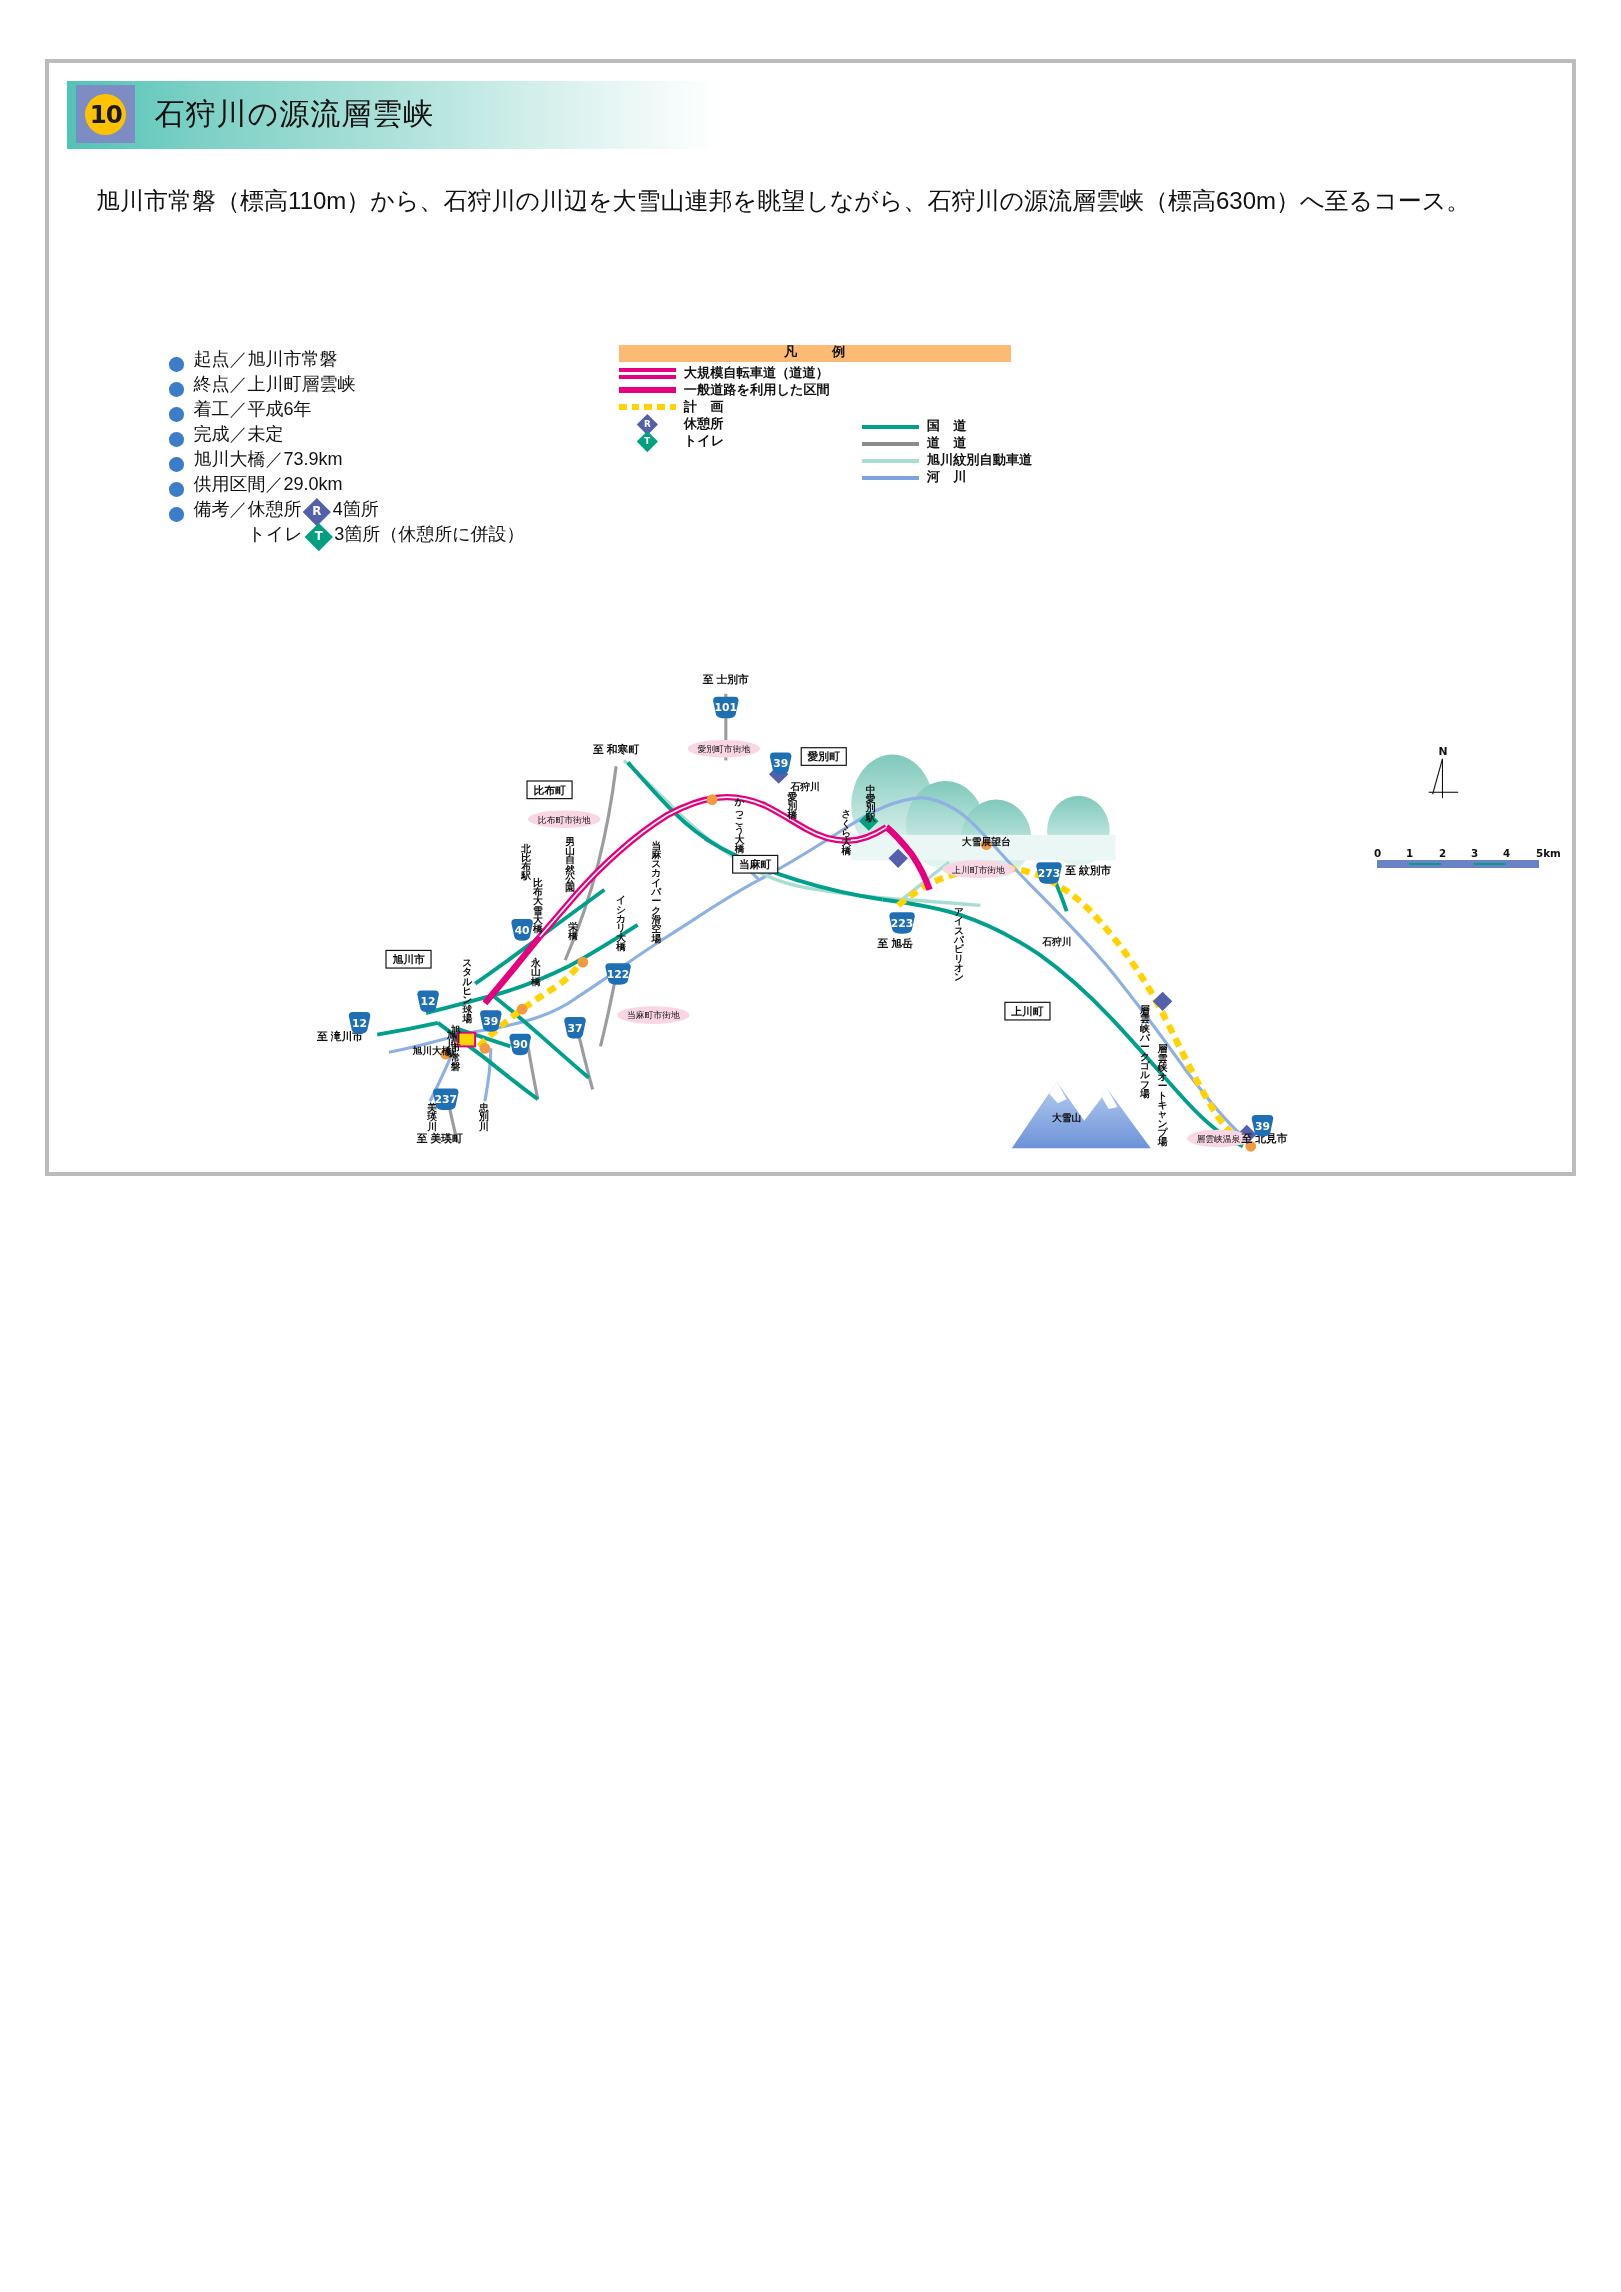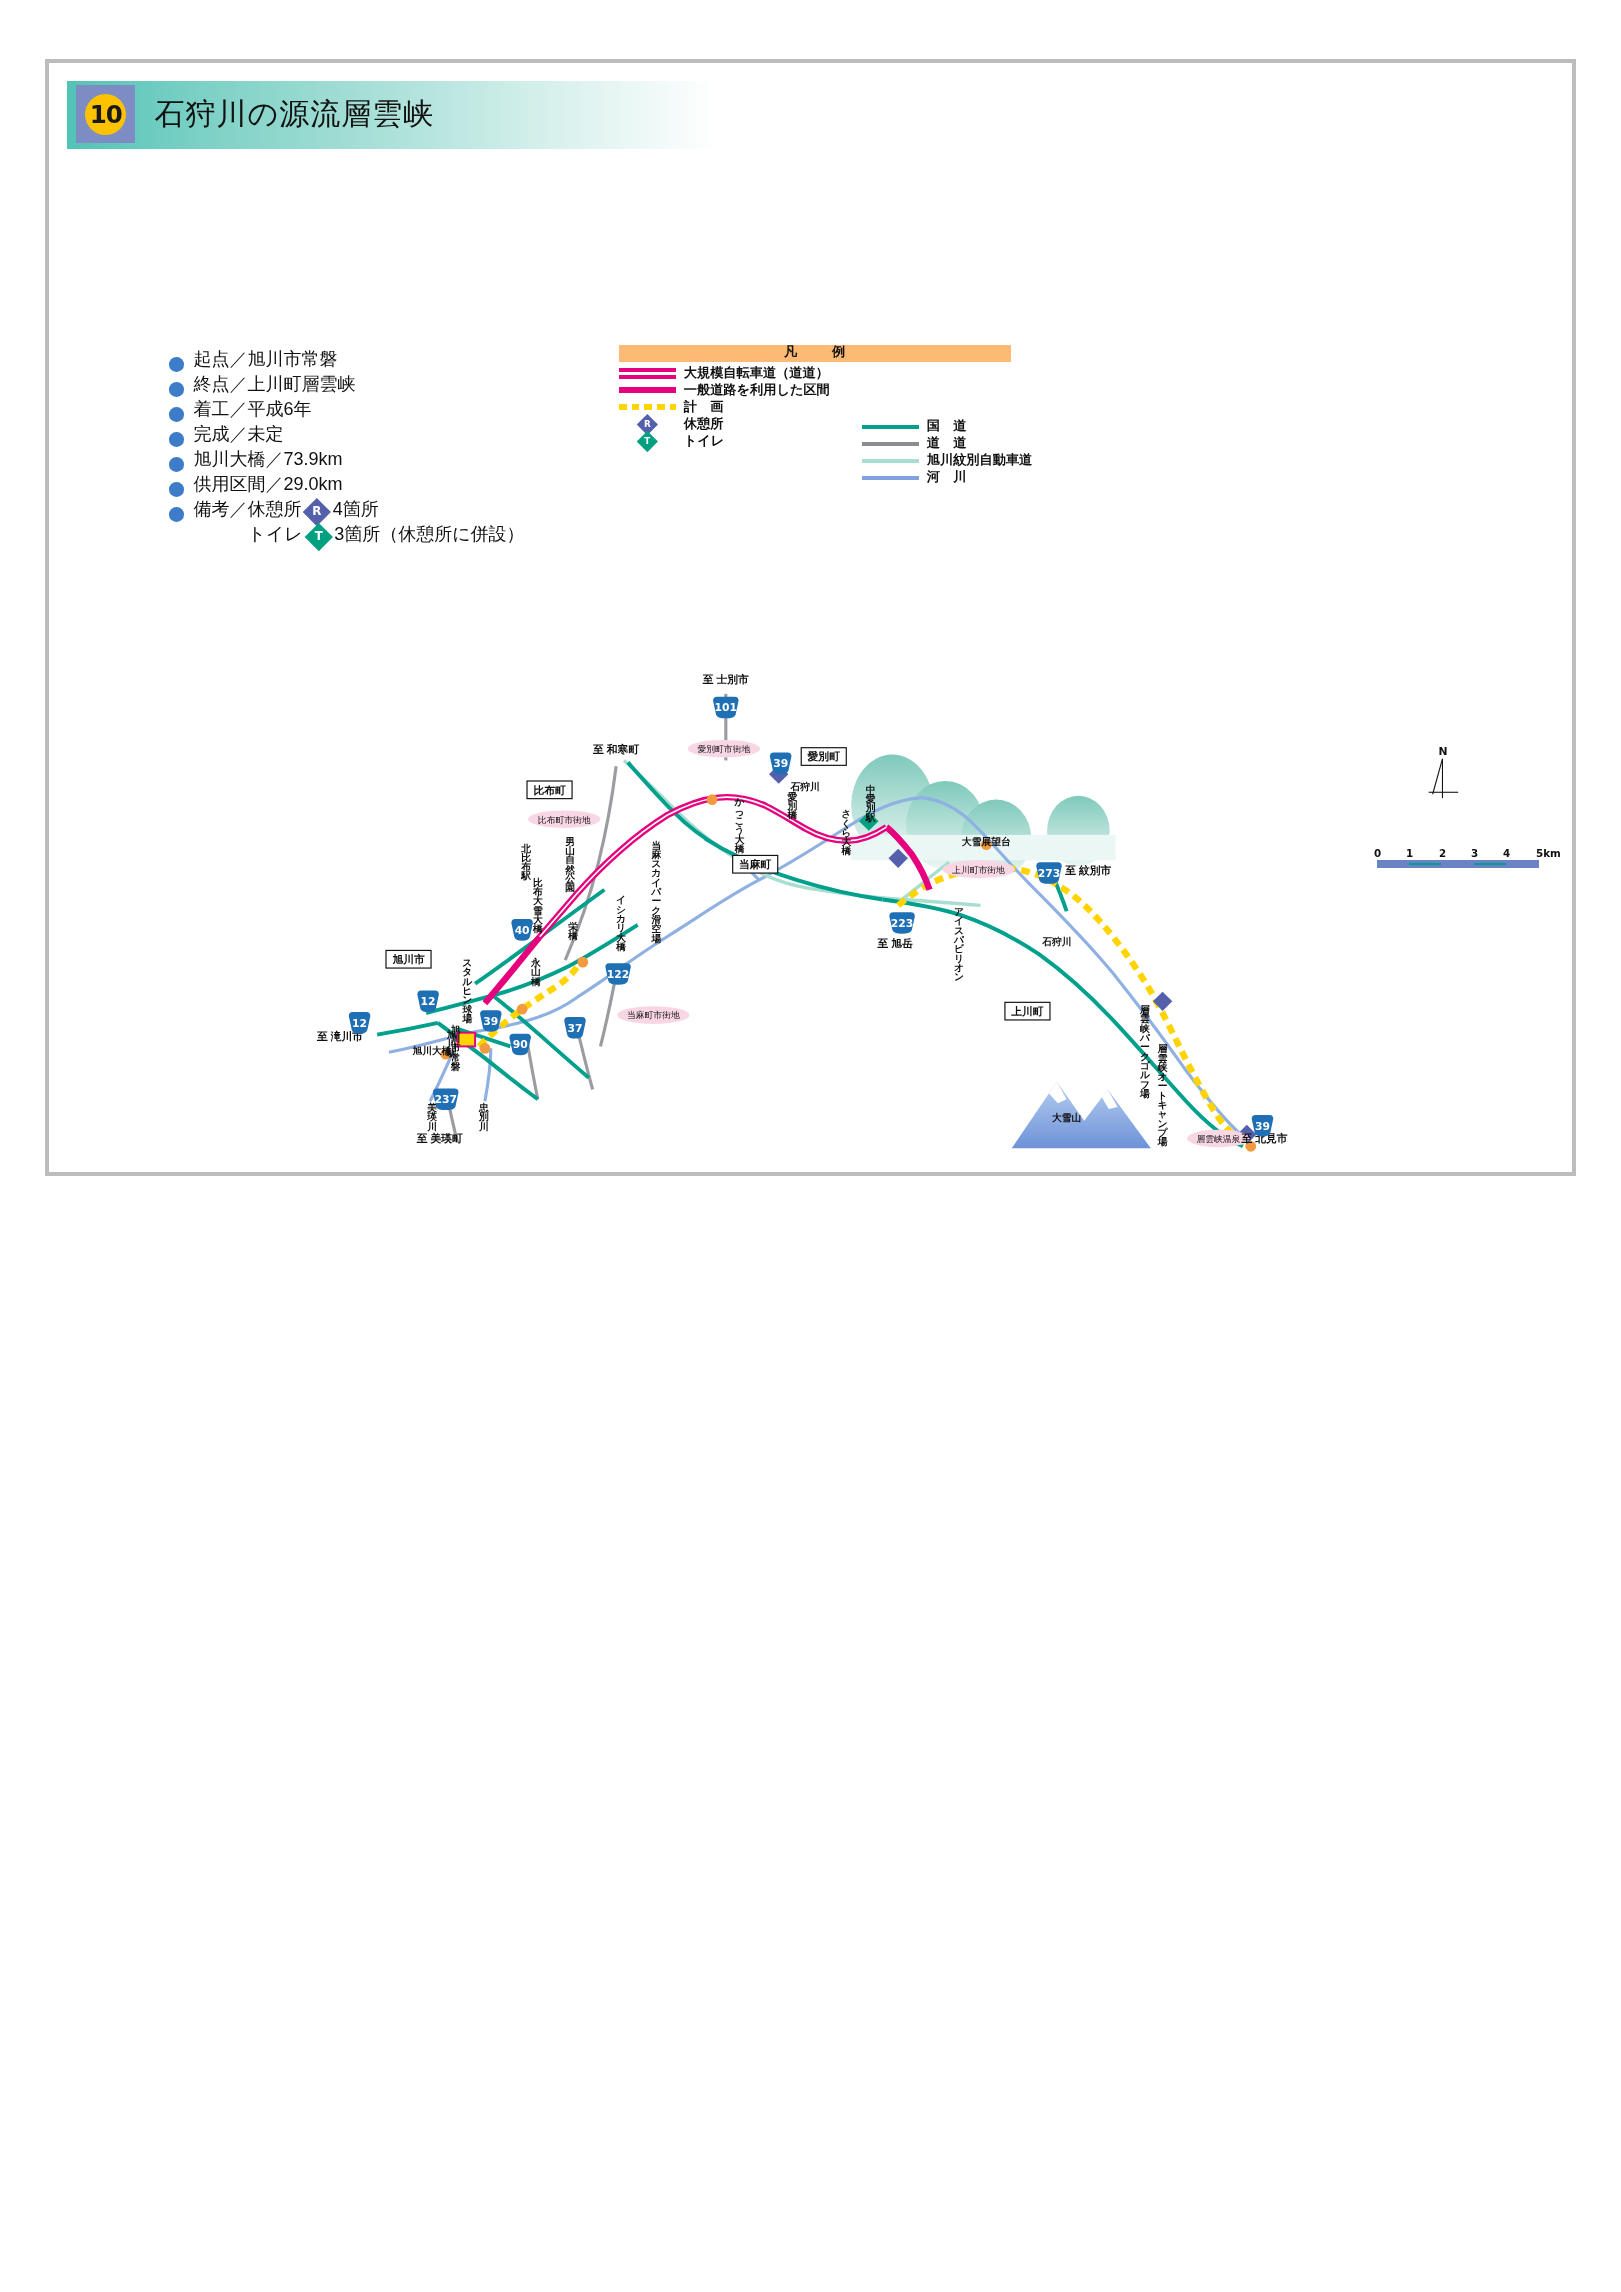--- a/index.html
+++ b/index.html
@@ -234,20 +234,21 @@
   <div id="frame">
 
     <div id="headerband">
       <div id="numbox">
         <div id="numcircle">10</div>
       </div>
       <div id="headertitle">石狩川の源流層雲峡</div>
     </div>
 
     <div id="bodytext">
+      <p class="ind">旭川市常磐（標高110m）から、石狩川の川辺を大雪山連邦を眺望しながら、石狩川の源流層雲峡（標高630m）へ至るコース。</p>
     </div>
 
     <div id="infolist">
         <div class="inforow">
           <div class="bullet"></div>
           <span>起点／旭川市常磐</span>
         </div>
         <div class="inforow">
           <div class="bullet"></div>
           <span>終点／上川町層雲峡</span>

